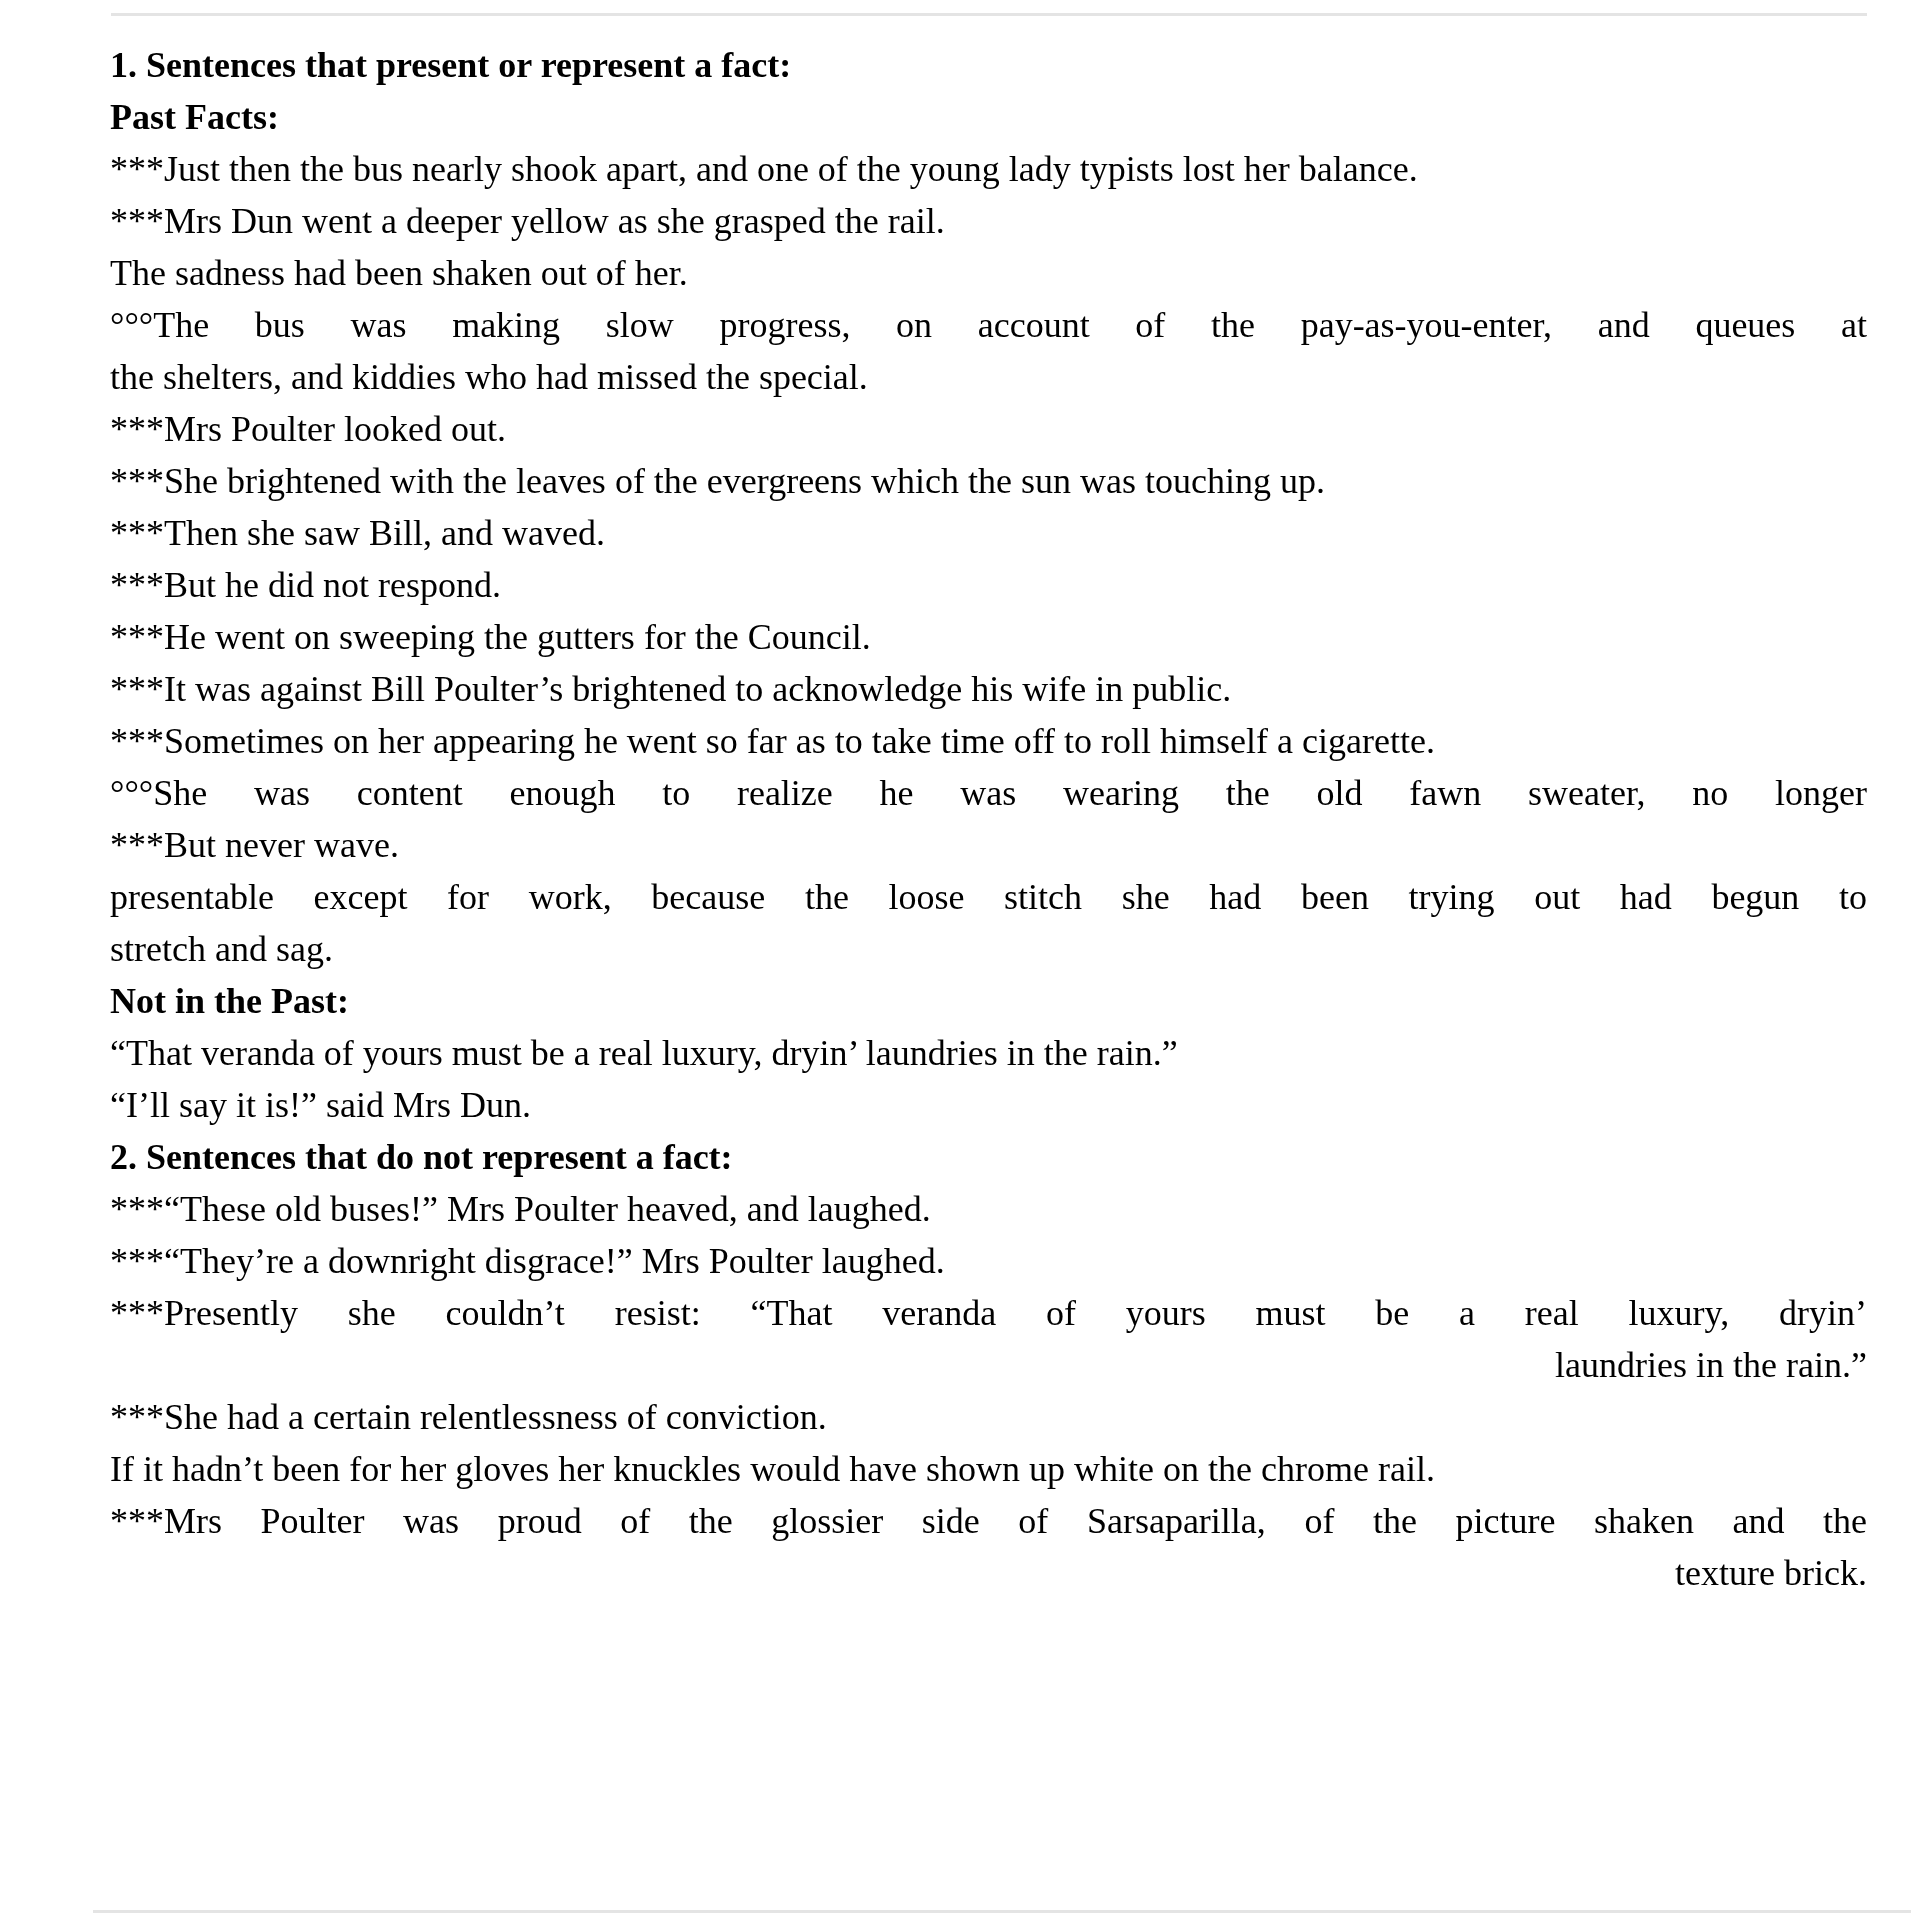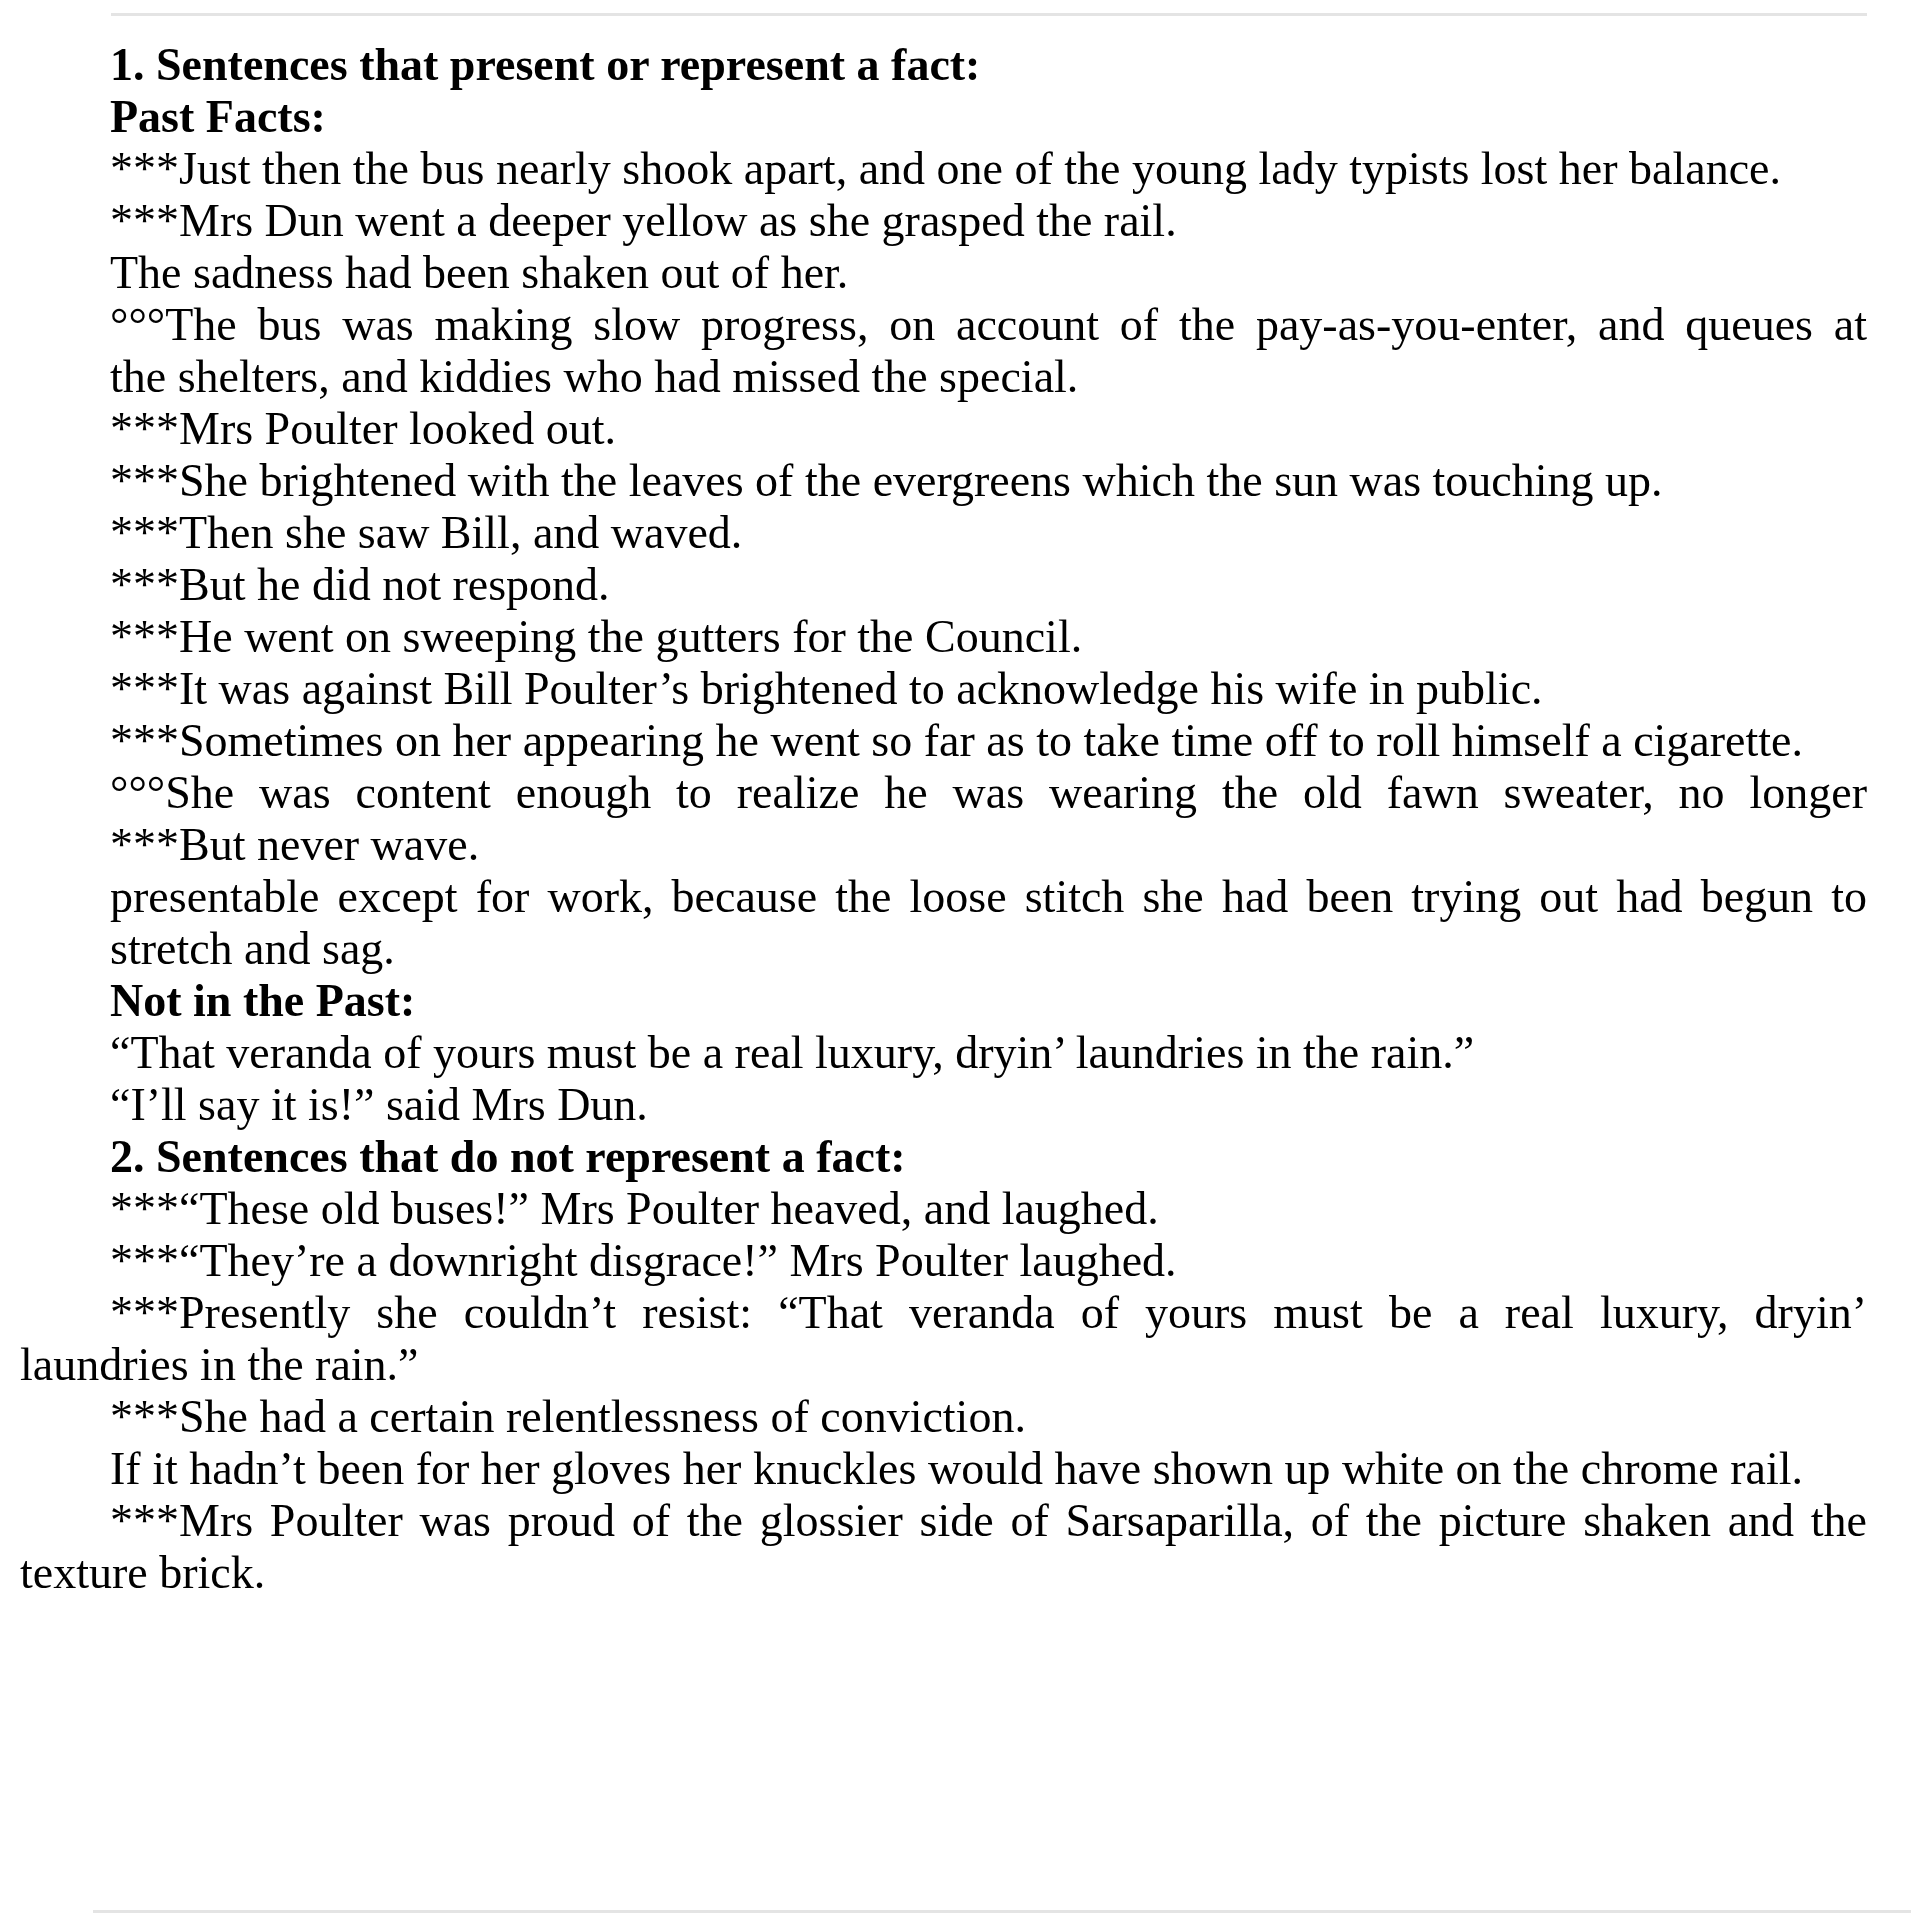--- a/index.html
+++ b/index.html
@@ -30,38 +30,39 @@
     top: 1910px;
     width: 1819px;
   }
   .doc {
     position: absolute;
     left: 20px;
     top: 39px;
     width: 1847px; 
   }
   .ln {
-    font-size: 46px;
+    font-size: 36px;
     line-height: 52px;
     height: 52px;
     text-indent: 90px;      
     white-space: nowrap;
     text-align: left;
   }
   .ln.b {
     font-weight: bold;
   }
   .ln.j {
     white-space: normal;
     text-align: justify;
     text-align-last: justify;
     overflow: hidden;
   }
   .ln.flush {
     text-indent: 0;          
+    text-align: right;
   }
 </style>
 </head>
 <body>
 
 <div class="rule" id="rule-top"></div>
 
 <div class="doc">
   <div class="ln b">1. Sentences that present or represent a fact:</div>
   <div class="ln b">Past Facts:</div>

